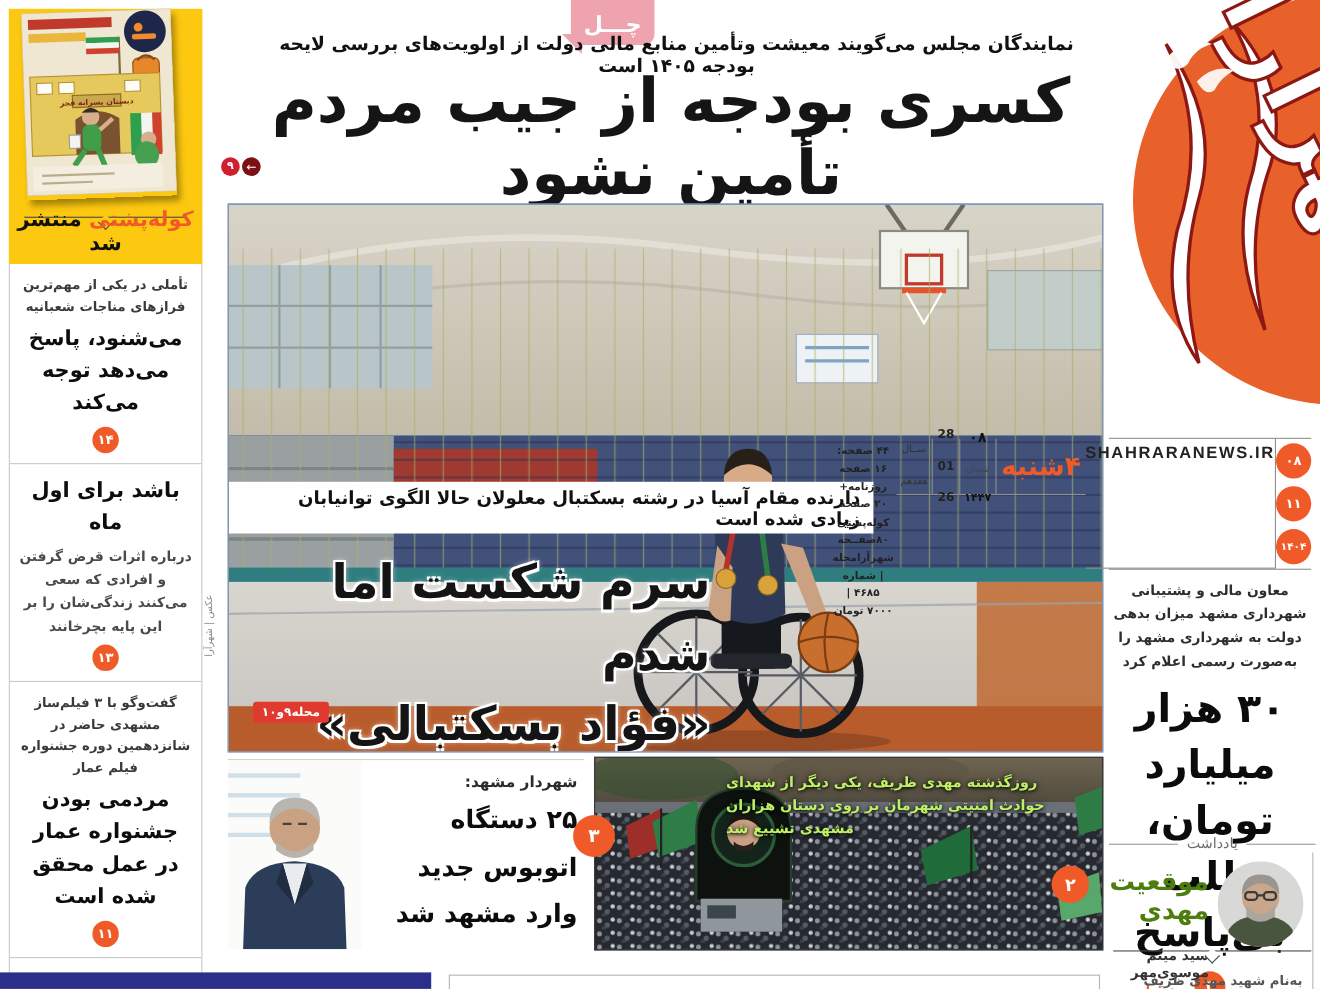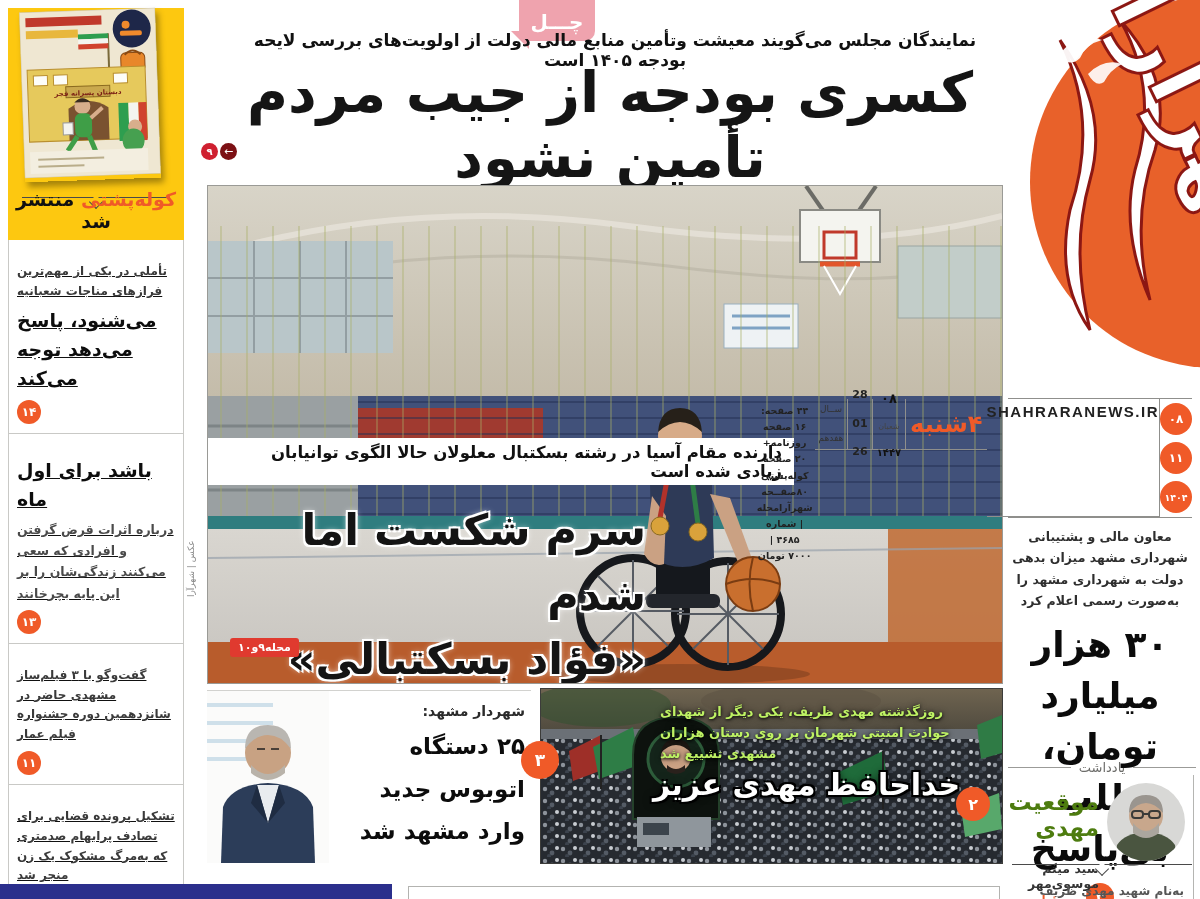--- a/index.html
+++ b/index.html
@@ -36,21 +36,21 @@
   
   .sidebar{position:absolute;left:8px;top:8px;width:176px;}
   .bookbox{position:relative;background:#fdc810;height:228px;padding:4px 0 0 0;}
   .cover-wrap{position:absolute;top:2px;left:14px;transform:rotate(-2deg);
     box-shadow:3px 5px 6px rgba(0,0,0,.35);}
   .book-title{position:absolute;bottom:8px;left:0;right:0;text-align:center;
     font-size:19px;font-weight:bold;color:#111;}
   .book-title .o{color:#f05a28;}
   .book-chev{position:absolute;bottom:42px;left:14px;right:14px;}
   .sb-list{border:1px solid #c9c9c6;border-top:none;background:#fff;}
-  .sb-item{padding:22px 8px 9px;text-align:left;border-bottom:1px solid #c9c9c6;text-decoration:underline;}
+  .sb-item{padding:10px 8px 9px;text-align:center;border-bottom:1px solid #c9c9c6;}
   .sb-item:last-child{border-bottom:none;}
   .sb-k{font-size:12px;font-weight:bold;color:#3a3a3a;line-height:1.65;}
   .sb-h{font-size:19px;font-weight:bold;color:#0d0d0d;line-height:1.55;margin-top:4px;}
   .sb-s{font-size:12.5px;font-weight:bold;color:#4a4a4a;line-height:1.7;margin-top:4px;}
   .sb-item .pgc{width:24px;height:24px;font-size:12px;margin-top:6px;}
   
   .credit-vert{position:absolute;left:186px;top:540px;height:150px;
     writing-mode:vertical-rl;transform:rotate(180deg);font-size:9px;color:#8a8a8a;
     letter-spacing:1px;}
   
@@ -199,20 +199,21 @@
         <div class="sb-h">می‌شنود، پاسخ می‌دهد توجه می‌کند</div>
         <span class="pgc">۱۴</span>
       </div>
       <div class="sb-item">
         <div class="sb-h" style="margin-top:0">باشد برای اول ماه</div>
         <div class="sb-s">درباره اثرات قرض گرفتن و افرادی که سعی می‌کنند زندگی‌شان را بر این پایه بچرخانند</div>
         <span class="pgc">۱۳</span>
       </div>
       <div class="sb-item">
         <div class="sb-k">گفت‌وگو با ۳ فیلم‌ساز مشهدی حاضر در شانزدهمین دوره جشنواره فیلم عمار</div>
+        <div class="sb-h">مردمی بودن جشنواره عمار در عمل محقق شده است</div>
         <span class="pgc">۱۱</span>
       </div>
       <div class="sb-item">
         <div class="sb-k">تشکیل پرونده قضایی برای تصادف پرابهام صدمتری که به‌مرگ مشکوک یک زن منجر شد</div>
 
       </div>
 
     </div>
   </div>
 
@@ -381,21 +382,20 @@
 
       <path d="M92 130 L92 66 Q92 28 135 28 Q178 28 178 66 L178 130 Z" fill="#0d120e" stroke="#24402a" stroke-width="2"></path>
       <circle cx="135" cy="70" r="28" fill="#14241a" stroke="#2d5c3a" stroke-width="3"></circle>
       <circle cx="135" cy="68" r="15" fill="#caa184"></circle>
       <path d="M120 64 Q122 50 135 50 Q148 50 150 64 Q143 56 135 56 Q127 56 120 64" fill="#1d1813"></path>
       <path d="M126 76 Q135 84 144 76 L144 82 Q135 88 126 82 Z" fill="#2a211c"></path>
       <rect x="96" y="128" width="74" height="30" fill="#8f969c"></rect>
       <rect x="102" y="134" width="26" height="12" fill="#3c444c"></rect>
     </svg>
     <div class="crowd-k">روزگذشته مهدی ظریف، یکی دیگر از شهدای حوادث امنیتی شهرمان بر روی دستان هزاران مشهدی تشییع شد</div>
-    <div class="crowd-h">خداحافظ مهدی عزیز</div>
     <span class="pgc crowd-pg">۲</span>
   </div>
 
   <svg class="logo-svg" width="170" height="388" viewBox="0 0 170 388">
     <circle cx="186" cy="182" r="186" fill="#e8612a"></circle>
     <path d="M30 40 Q70 120 40 210 Q25 280 60 330 Q40 250 60 180 Q80 110 30 40" fill="#ffffff" stroke="#8c1713" stroke-width="3"></path>
     <path d="M90 20 Q130 90 105 170 Q90 230 120 300 Q100 220 125 150 Q145 80 90 20" fill="#ffffff" stroke="#8c1713" stroke-width="3"></path>
     <text x="150" y="150" transform="rotate(64 150 150)" text-anchor="middle" font-family="DejaVu Sans, sans-serif" font-size="92" font-weight="bold" fill="#ffffff" stroke="#8c1713" stroke-width="3">شهرآرا</text>
     <path d="M28 56 Q48 30 72 40 Q56 44 50 58 Q40 68 28 56" fill="#ffffff" opacity="0.95"></path>
     <path d="M58 74 Q74 58 92 64 Q80 70 74 82 Q66 88 58 74" fill="#ffffff" opacity="0.9"></path>

